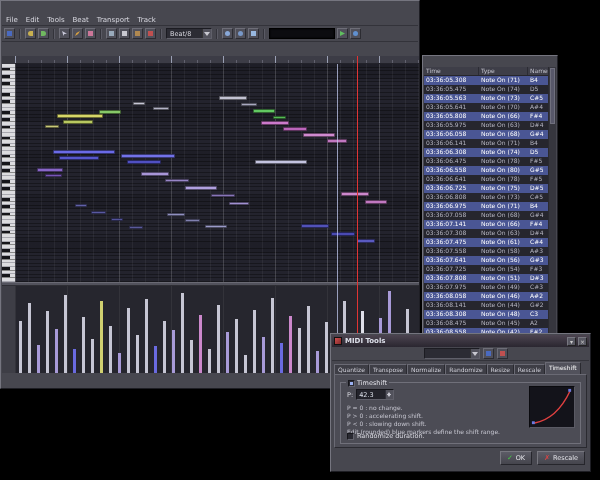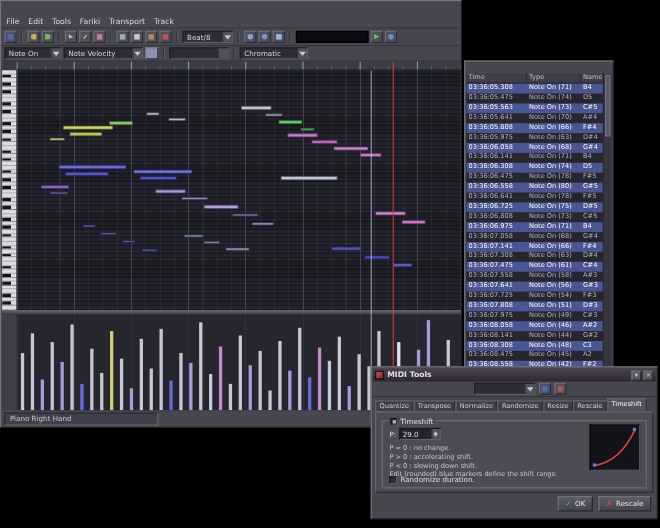--- a/index.html
+++ b/index.html
@@ -3,21 +3,21 @@
 <meta charset="utf-8">
 <style>
   * { margin:0; padding:0; box-sizing:border-box; }
   body { background:#000; }
   .desktop { position:relative; width:600px; height:480px; background:#000; overflow:hidden;
              font-family:"DejaVu Sans", sans-serif; }
   .window { position:absolute; background:#47474f; border:1px solid;
             border-color:#75757f #1e1e24 #1e1e24 #75757f; }
   .main-window  { left:0; top:0; width:420px; height:389px; z-index:1; }
   .events-window{ left:422px; top:55px; width:136px; height:281px; z-index:2; }
-  .dialog       { left:337px; top:333px; width:261px; height:139px; z-index:10; }
+  .dialog       { left:330px; top:333px; width:261px; height:139px; z-index:10; }
 
   
   .titlebar { position:absolute; left:1px; right:1px; top:1px; height:12px;
               background:linear-gradient(to bottom,#4a5066,#282c3a);
               display:flex; align-items:center; padding:0 2px; gap:3px; }
   .titlebar .title { font-size:7px; font-weight:bold; color:#dde0ea; white-space:nowrap;
                      overflow:hidden; flex:1; }
   .app-icon { width:8px; height:8px; background:linear-gradient(135deg,#7aa0e0,#3a5090);
               border:1px solid #222; flex:none; }
   .dlg-icon { width:8px; height:8px; background:linear-gradient(135deg,#d05050,#802828);
@@ -182,21 +182,21 @@
 <body>
 
 <div class="desktop">
 
   <div class="window main-window">
 
     <div class="menubar" id="menubar">
         <div class="menu-item">File</div>
         <div class="menu-item">Edit</div>
         <div class="menu-item">Tools</div>
-        <div class="menu-item">Fariki</div>
+        <div class="menu-item">Beat</div>
         <div class="menu-item">Transport</div>
         <div class="menu-item">Track</div>
       </div>
 
     <div class="toolbar tb1">
       <div class="tico i-save"></div>
       <div class="tsep"></div>
       <div class="tico i-undo"></div>
       <div class="tico i-redo"></div>
       <div class="tsep"></div>
@@ -216,38 +216,20 @@
       <div class="tsep"></div>
       <div class="tico i-zoomin"></div>
       <div class="tico i-zoomout"></div>
       <div class="tico i-zoomfit"></div>
       <div class="tsep"></div>
       <div class="lcd"></div>
       <div class="tico i-play"></div>
       <div class="tico i-loop"></div>
     </div>
 
-    <div class="toolbar tb2">
-      <div class="combo w52">
-        <span class="combo-text">Note On</span>
-        <span class="combo-btn"></span>
-      </div>
-      <div class="combo w72">
-        <span class="combo-text">Note Velocity</span>
-        <span class="combo-btn"></span>
-      </div>
-      <div class="swatch"></div>
-      <div class="tsep"></div>
-      <div class="spin-field"></div>
-      <div class="tsep"></div>
-      <div class="combo w62">
-        <span class="combo-text">Chromatic</span>
-        <span class="combo-btn"></span>
-      </div>
-    </div>
 
     <div class="corner"></div>
     <div class="ruler"></div>
     <div class="keyboard" id="keyboard">
         <div class="key-row"></div>
         <div class="key-row black"></div>
         <div class="key-row"></div>
         <div class="key-row black"></div>
         <div class="key-row"></div>
         <div class="key-row black"></div>
@@ -396,21 +378,20 @@
           <div class="vbar" style="left: 373px; height: 82px; background: rgb(168, 154, 216);"></div>
           <div class="vbar" style="left: 382px; height: 30px; background: rgb(198, 198, 212);"></div>
           <div class="vbar" style="left: 391px; height: 64px; background: rgb(198, 198, 212);"></div>
           <div class="vbar" style="left: 398px; height: 20px; background: rgb(198, 198, 212);"></div>
         </div>
     </div>
     <div class="edit-cursor"></div>
     <div class="global-playhead"></div>
 
     <div class="statusbar">
-      <div class="status-cell left">Piano Right Hand</div>
     </div>
   </div>
 
   <div class="window events-window">
     <div class="ev-header" id="ev-header">
         <div class="ev-col" style="width: 55px;">Time</div>
         <div class="ev-col" style="width: 49px;">Type</div>
         <div class="ev-col" style="width: 22px;">Name</div>
       </div>
     <div class="ev-body" id="ev-body">
@@ -593,21 +574,21 @@
       </div>
     <div class="tab-page">
       <div class="groupbox">
         <div class="group-label">
           <span class="checkbox checked"></span>
           <span>Timeshift</span>
         </div>
         <div class="p-row">
           <span class="p-label">P:</span>
           <div class="spinbox">
-            <span class="val">29.0</span>
+            <span class="val">42.3</span>
             <span class="spin-ud"></span>
           </div>
         </div>
         <div id="desc-lines">
             <div class="desc-line">P = 0 : no change.</div>
             <div class="desc-line">P &gt; 0 : accelerating shift.</div>
             <div class="desc-line">P &lt; 0 : slowing down shift.</div>
             <div class="desc-line">Edit (rounded) blue markers define the shift range.</div>
           </div>
         <svg class="graph" viewBox="0 0 46 42" preserveAspectRatio="none">

